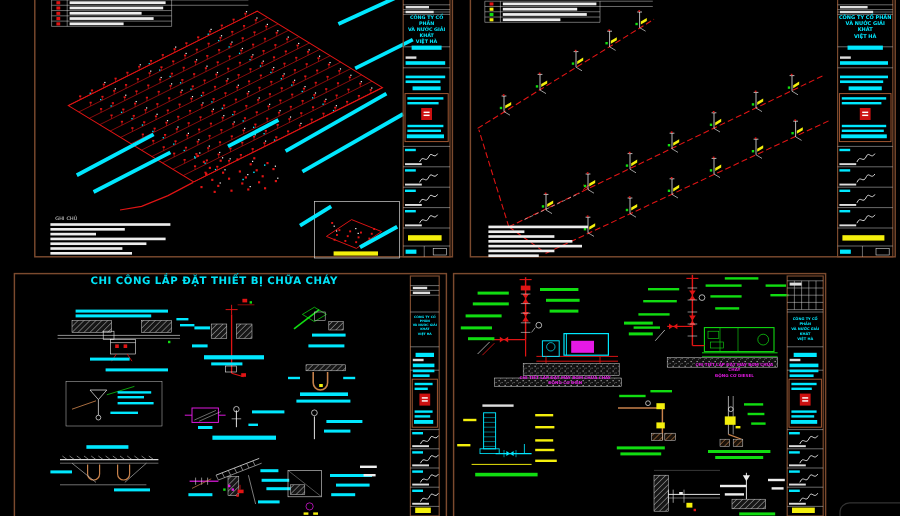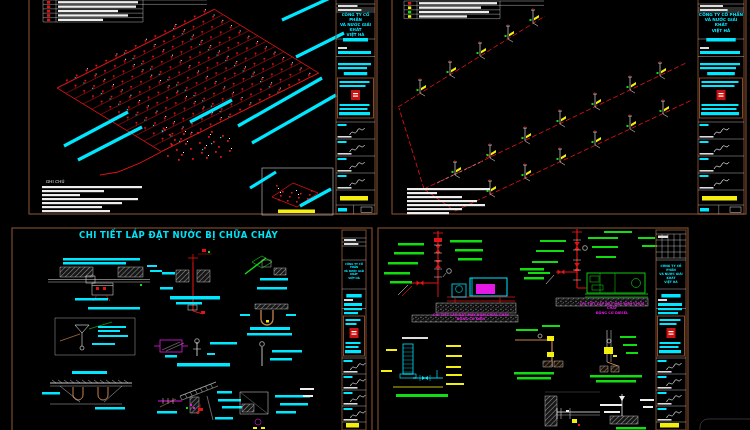--- a/index.html
+++ b/index.html
@@ -1274,21 +1274,21 @@
         <path d="M666.5,418 c3,-7 5,2 8,-5 c2,-4 4,3 7,-2" fill="none" stroke="#ddd" stroke-width="0.8"></path>
         <rect x="657.5" y="419" width="14" height="1.6" fill="#ddd"></rect>
         <line x1="656" y1="422" x2="686" y2="422" stroke="#ddd" stroke-width="0.4"></line>
         <rect x="660" y="423" width="19" height="4.5" fill="#f4ef0c"></rect>
       </g>
       <g>
         <rect x="700" y="419" width="60" height="22" rx="8" fill="none" stroke="#333" stroke-width="1"></rect>
       </g>
     </svg>
 
-  <div class="ovl" id="p3-title">CHI TIẾT LẮP ĐẶT NƯỚC BỊ CHỮA CHÁY</div>
+  <div class="ovl" id="p3-title">CHI CÔNG LẮP ĐẶT THIẾT BỊ CHỮA CHÁY</div>
   <div class="ovl" id="ghichu">GHI CHÚ</div>
 
   <div class="ovl cap" id="cap-e">
     <div>CHI TIẾT LẮP ĐẶT MÁY BƠM CHỮA CHÁY</div>
     <div>ĐỘNG CƠ ĐIỆN</div>
   </div>
   <div class="ovl cap" id="cap-d">
     <div>CHI TIẾT LẮP ĐẶT MÁY BƠM CHỮA CHÁY</div>
     <div>ĐỘNG CƠ DIESEL</div>
   </div>

